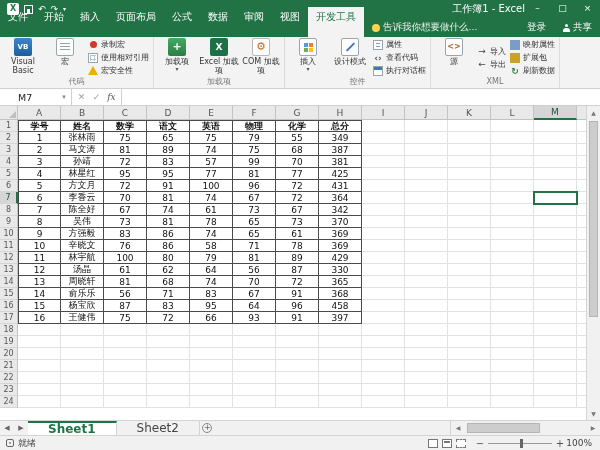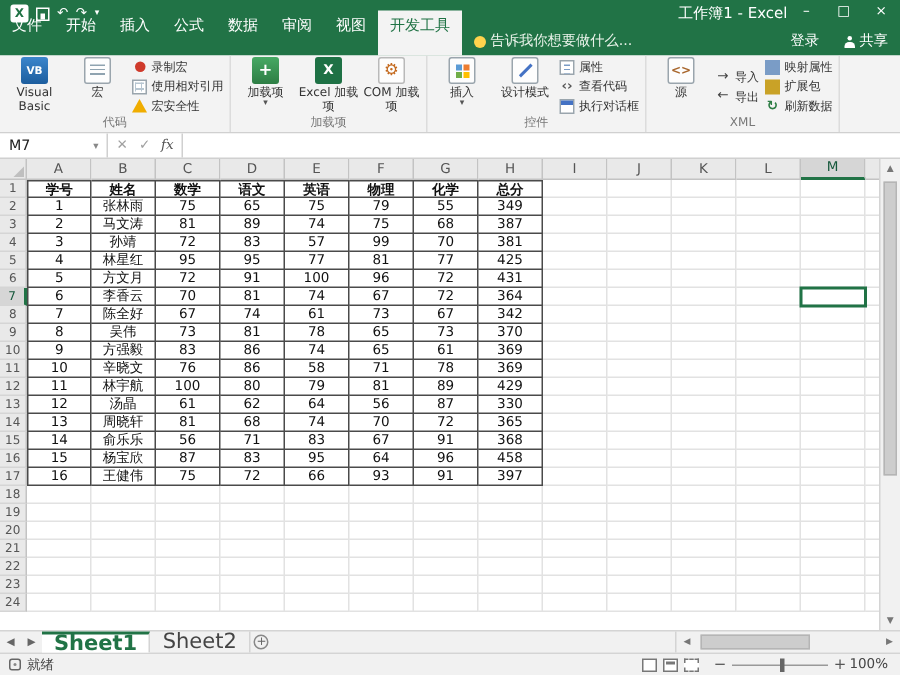--- a/index.html
+++ b/index.html
@@ -72,21 +72,21 @@
   .icon-run-dialog::after { content:""; position:absolute; left:0; right:0; top:0; height:3px; background:#4472c4; }
   .icon-map-properties { background:#7a9cc6; }
   .icon-expansion-packs { background:#c9a227; }
   .icon-refresh-data::after { content:"↻"; color:#2d7d44; font-size:9px; font-weight:bold; }
   .icon-import::after { content:"→"; color:#444; font-size:9px; }
   .icon-export::after { content:"←"; color:#444; font-size:9px; }
 
   
   .formulabar { height:17px; display:flex; align-items:stretch; background:#fff; border-bottom:1px solid #d0d0d0; }
   .namebox { width:72px; display:flex; align-items:center; border-right:1px solid #d0d0d0; }
-  .namebox-text { flex:1; padding-left:6px; font-size:9.5px; color:#222; }
+  .namebox-text { flex:1; padding-left:18px; font-size:9.5px; color:#222; }
   .namebox-drop { width:14px; text-align:center; font-size:7px; color:#888; }
   .fbtns { display:flex; align-items:center; border-right:1px solid #d0d0d0; padding:0 2px; }
   .fbtn { width:15px; text-align:center; font-size:9px; color:#a0a0a0; }
   .fbtn.fx { font-style:italic; font-family:"DejaVu Serif","Liberation Serif",serif; color:#555; }
   .finput { flex:1; }
 
   
   .sheet-area { height:314px; display:flex; background:#fff; }
   .grid-viewport { width:586px; overflow:hidden; position:relative; }
   .hdr-row { display:flex; height:14px; }
@@ -104,21 +104,21 @@
   .cell.th { font-weight:bold; }
   .cell.active-cell { outline:2px solid #217346; outline-offset:-1px; position:relative; z-index:2; }
   .vscroll { width:14px; background:#f1f1f1; border-left:1px solid #d4d4d4; display:flex; flex-direction:column; }
   .vs-arrow { height:13px; text-align:center; font-size:6px; color:#777; line-height:13px; }
   .vs-track { flex:1; position:relative; }
   .vs-thumb { position:absolute; left:2px; right:2px; top:2px; height:68%; background:#cdcdcd; border:1px solid #b5b5b5; }
 
   
   .sheettabs { height:15px; background:#f1f1f1; border-top:1px solid #d4d4d4; display:flex; align-items:stretch; }
   .snav { width:14px; text-align:center; font-size:7px; color:#666; line-height:14px; }
-  .stab { padding:0 8px; font-size:14px; line-height:14px; color:#444; border-right:1px solid #d4d4d4; }
+  .stab { padding:0 20px; font-size:12px; line-height:14px; color:#444; border-right:1px solid #d4d4d4; }
   .stab.active { background:#fff; color:#217346; font-weight:bold; border-top:2px solid #217346; line-height:12px; }
   .newsheet { width:15px; display:flex; align-items:center; justify-content:center; }
   .newsheet-circle { width:10px; height:10px; border-radius:50%; border:1px solid #888; color:#666; font-size:8px; line-height:8px; text-align:center; }
   .st-spacer { flex:1; }
   .hscroll { width:150px; display:flex; align-items:stretch; border-left:1px solid #d4d4d4; }
   .hs-arrow { width:14px; text-align:center; font-size:6px; color:#777; line-height:14px; }
   .hs-track { flex:1; position:relative; }
   .hs-thumb { position:absolute; top:2px; bottom:2px; left:2px; width:60%; background:#cdcdcd; border:1px solid #b5b5b5; }
 
   
@@ -152,20 +152,21 @@
     <div class="win-btn">□</div>
     <div class="win-btn close">×</div>
   </div>
 </div>
 
 <div class="tabrow">
   <div class="rtab">文件</div>
   <div id="tab-list" style="display:flex;align-items:flex-end;">
       <div class="rtab">开始</div>
       <div class="rtab">插入</div>
+      <div class="rtab">页面布局</div>
       <div class="rtab">公式</div>
       <div class="rtab">数据</div>
       <div class="rtab">审阅</div>
       <div class="rtab">视图</div>
       <div class="rtab active">开发工具</div>
     </div>
   <div class="tellme">
     <span class="bulb"></span>
     <span>告诉我你想要做什么...</span>
   </div>

